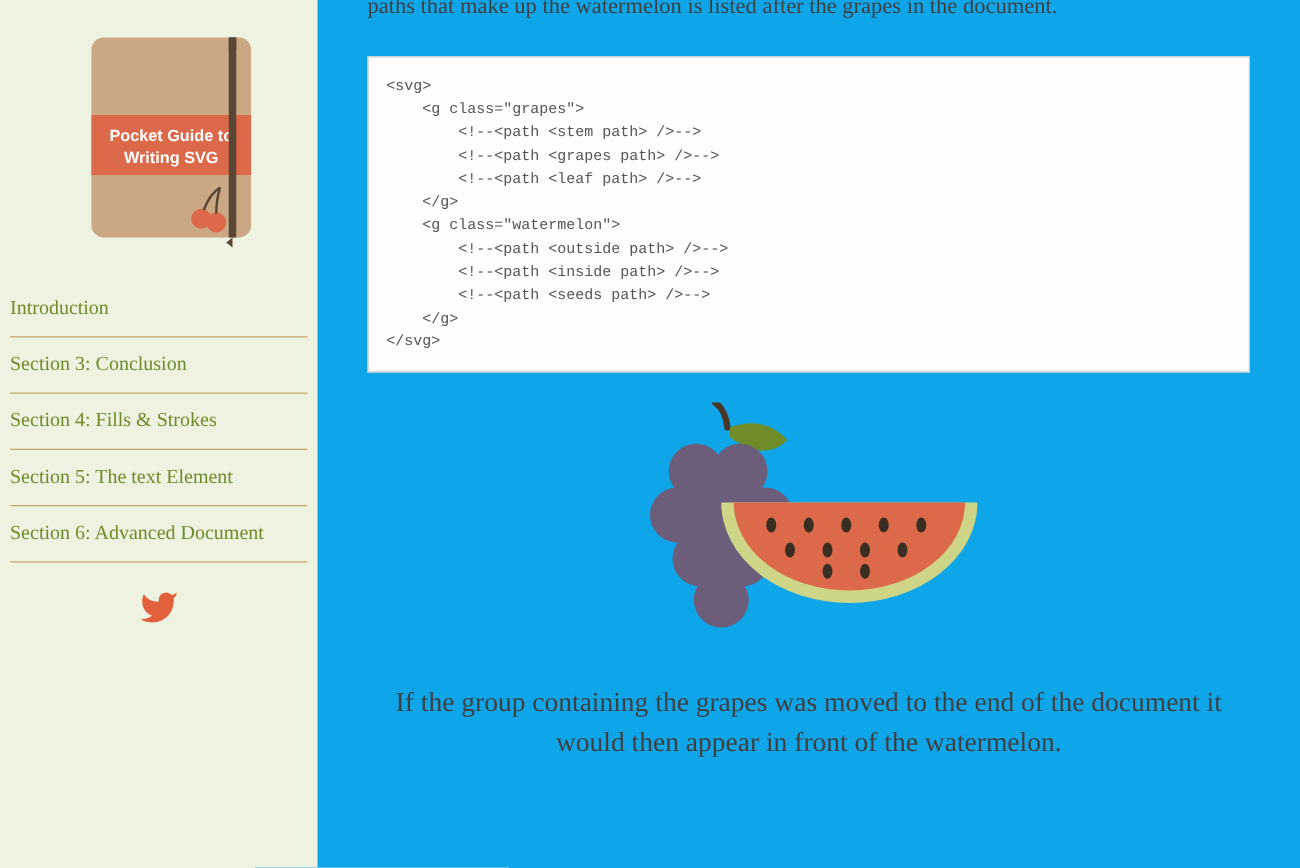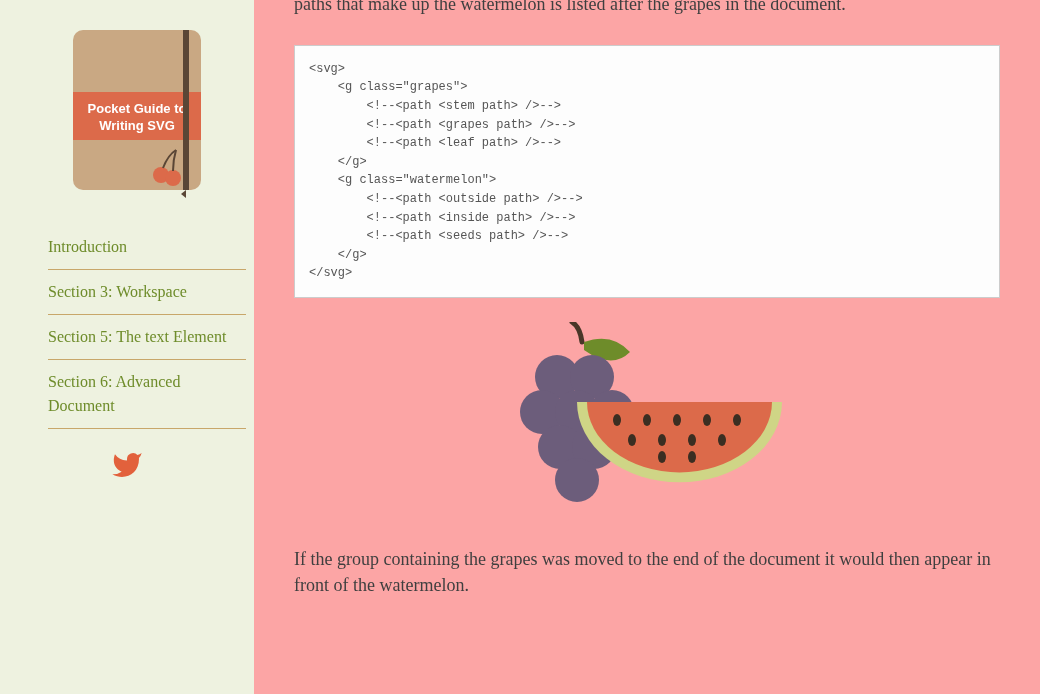--- a/index.html
+++ b/index.html
@@ -1,30 +1,30 @@
 <!DOCTYPE html>
 <html><head>
 <meta charset="utf-8">
 <style>
 * { margin: 0; padding: 0; box-sizing: border-box; }
 body { font-family: Georgia, 'Times New Roman', serif; background: #eef2e0; color: #333; width: 1040px; height: 694px; overflow: hidden; }
 .container { display: flex; height: 100%; }
 .sidebar { width: 254px; background: #eef2e0; padding: 0 8px; flex-shrink: 0; }
 .logo-wrap { display: flex; justify-content: center; padding: 20px 0 25px 0; }
 .book-logo { width: 108px; height: 180px; position: relative; }
-.nav-list { list-style: none; margin-left: 40px; }
+.nav-list { list-style: none; }
 .nav-item { border-bottom: 1px solid #c8a76a; }
 .nav-link { display: block; padding: 10px 0; color: #6e8c2a; font-size: 16px; text-decoration: none; line-height: 1.5; cursor: pointer; }
 .twitter-wrap { display: flex; justify-content: center; padding: 20px 0; }
 .twitter-icon { width: 32px; height: 32px; fill: #e2613c; cursor: pointer; }
-.main { flex: 1; background: #fca5a5; padding: 0 40px; overflow: hidden; }
+.main { flex: 1; background: #0ea5e9; padding: 0 40px; overflow: hidden; }
 .partial-text { color: #3f3f3f; font-size: 18px; line-height: 1.6; margin-bottom: 16px; position: relative; top: -10px; }
 .code-block { border: 1px solid #ccc; background: #fdfdfd; padding: 14px 14px; font-family: 'Courier New', monospace; font-size: 12px; line-height: 1.55; color: #555; white-space: pre; margin-bottom: 24px; overflow: auto; }
 .fruit-wrap { display: flex; justify-content: center; margin-bottom: 24px; }
-.body-text { color: #3f3f3f; font-size: 18px; line-height: 1.45; margin-bottom: 18px; }
+.body-text { color: #3f3f3f; font-size: 22px; line-height: 1.45; margin-bottom: 18px; text-align: center; }
 </style>
 </head>
 <body>
 
 <div class="container">
   <aside class="sidebar">
     <div class="logo-wrap">
       <div class="book-logo">
         <svg viewBox="0 0 128 180" width="128" height="180">
           <rect x="0" y="10" width="128" height="160" rx="10" fill="#c9a883"></rect>
@@ -40,21 +40,24 @@
           <path d="M90 148 Q95 135 103 130" stroke="#5a4636" stroke-width="2" fill="none"></path>
           <path d="M100 151 Q100 140 103 130" stroke="#5a4636" stroke-width="2" fill="none"></path>
         </svg>
       </div>
     </div>
     <ul class="nav-list">
       <li class="nav-item">
           <a class="nav-link">Introduction</a>
         </li>
       <li class="nav-item">
-          <a class="nav-link">Section 3: Workspace</a>
+          <a class="nav-link">Section 3: Conclusion</a>
+        </li>
+      <li class="nav-item">
+          <a class="nav-link">Section 4: Fills &amp; Strokes</a>
         </li>
       <li class="nav-item">
           <a class="nav-link">Section 5: The text Element</a>
         </li>
       <li class="nav-item">
           <a class="nav-link">Section 6: Advanced Document</a>
         </li>
     </ul>
     <div class="twitter-wrap">
       <svg class="twitter-icon" viewBox="0 0 24 24">

